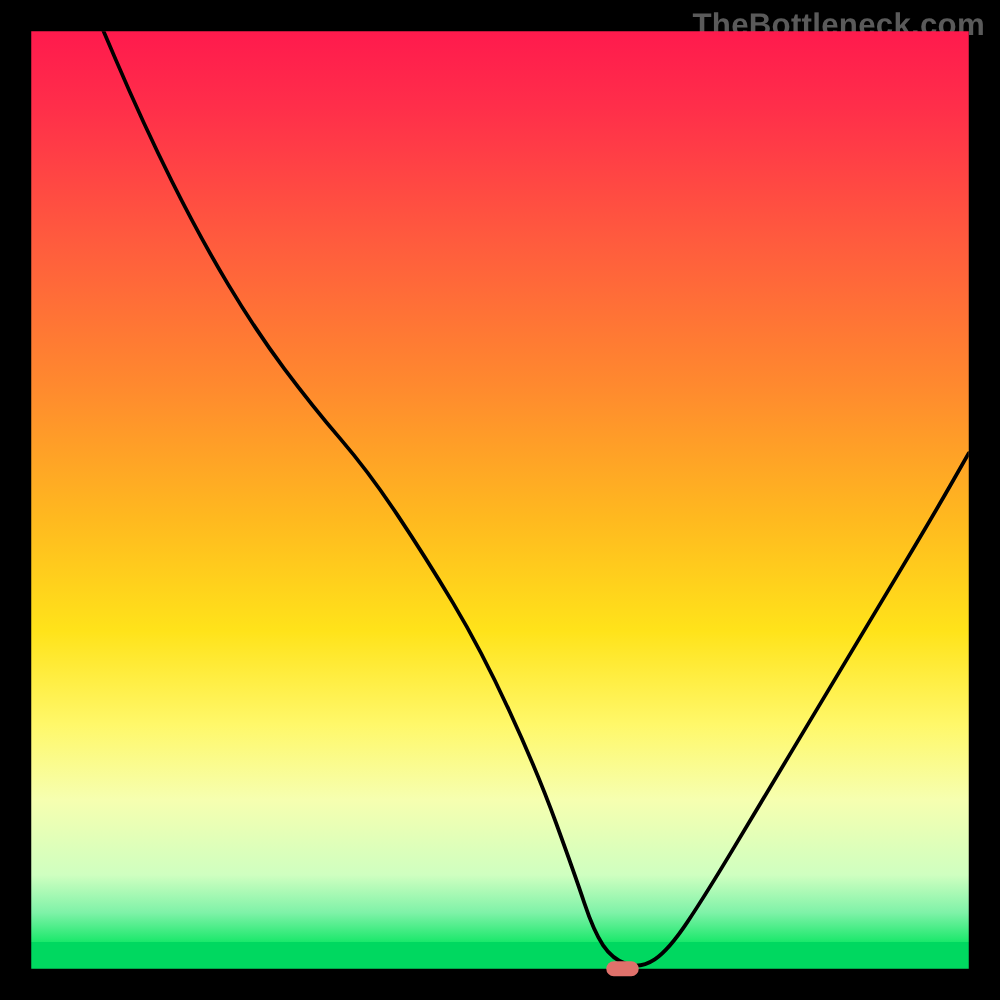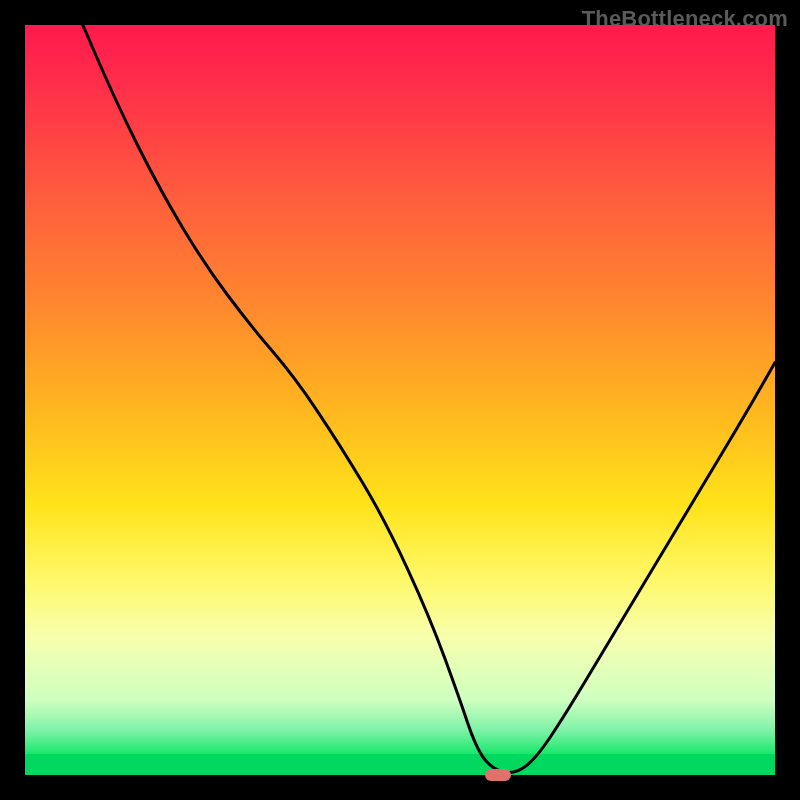--- a/index.html
+++ b/index.html
@@ -15,21 +15,21 @@
     position: relative;
     width: 800px;
     height: 800px;
     background: #000;
   }
   .watermark {
     position: absolute;
     top: 6px;
     right: 12px;
     color: #5a5a5a;
-    font-size: 22px;
+    font-size: 25px;
     font-weight: 600;
     letter-spacing: 0.2px;
     user-select: none;
   }
   .plot {
     position: absolute;
     left: 25px;
     top: 25px;
     width: 750px;
     height: 750px;

